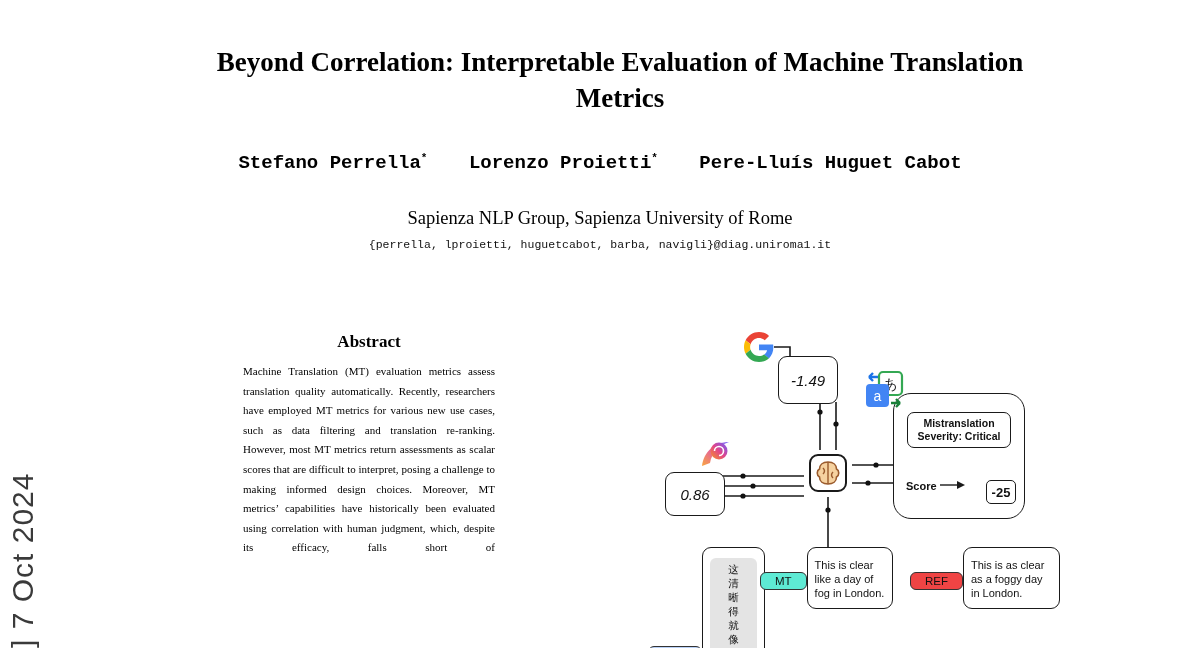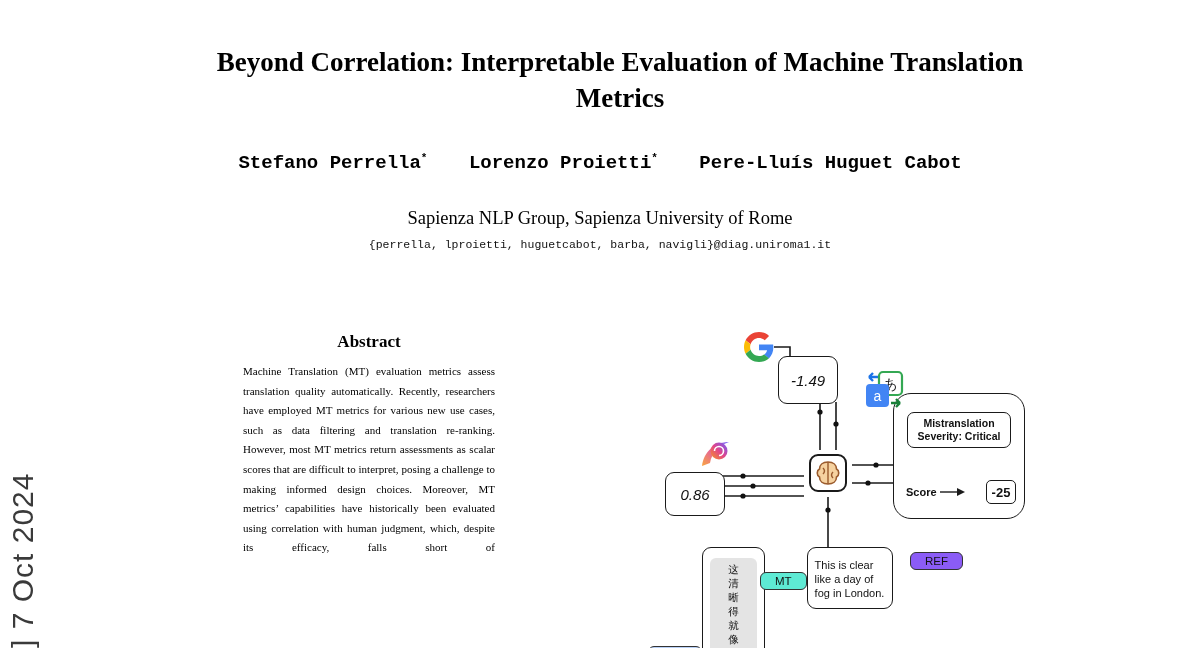--- a/index.html
+++ b/index.html
@@ -41,21 +41,21 @@
   #google-icon{left:104px;top:2px;}
   #comet-icon{left:58px;top:106px;}
   #translate-icon{left:224px;top:40px;}
   #chip-icon{left:163px;top:118px;z-index:3;}
 
   .gemba{position:absolute;left:253px;top:63px;width:130px;height:124px;background:#fff;
     border:1.6px solid #1a1a1a;border-radius:18px;z-index:2;font-weight:bold;}
   .gemba-error{position:absolute;left:13px;right:13px;top:18px;border:1.2px solid #1a1a1a;
     border-radius:7px;padding:4px 2px;text-align:center;font-size:10.5px;line-height:13px;}
   .gemba-score-row{position:absolute;left:12px;right:8px;top:86px;display:flex;
-    align-items:center;gap:3px;font-size:11px;}
+    align-items:flex-start;gap:3px;font-size:11px;}
   .gemba-score-box{border:1.6px solid #1a1a1a;border-radius:5px;min-width:28px;height:22px;
     display:flex;align-items:center;justify-content:center;font-size:13px;margin-left:auto;}
 
   .card{position:absolute;top:222px;z-index:2;display:flex;flex-direction:row;align-items:center;}
   #card-src{left:8px;width:95px;}
   #card-mt{left:120px;width:133px;}
   #card-ref{left:270px;width:150px;}
   .card-tab{position:relative;z-index:3;border:1.1px solid #333;border-radius:6px;
     padding:2px 14px;font-size:11.5px;background:#ddd;}
   .card-body{margin-top:-5px;width:100%;box-sizing:border-box;background:#fff;
@@ -173,17 +173,18 @@
         <div class="src-inner">这清晰得就像伦敦的雾天一样</div>
       </div>
     </div>
 
     <div id="card-mt" class="card">
       <div class="card-tab" style="background: #5eead4;">MT</div>
       <div class="card-body">This is clear like a day of fog in London.</div>
     </div>
 
     <div id="card-ref" class="card">
-      <div class="card-tab" style="background: #8b5cf6;">REF</div>
+      <div class="card-tab" style="background: #ef4444;">REF</div>
+      <div class="card-body">This is as clear as a foggy day in London.</div>
     </div>
 
   </div>
 </div>
 
 </body></html>

